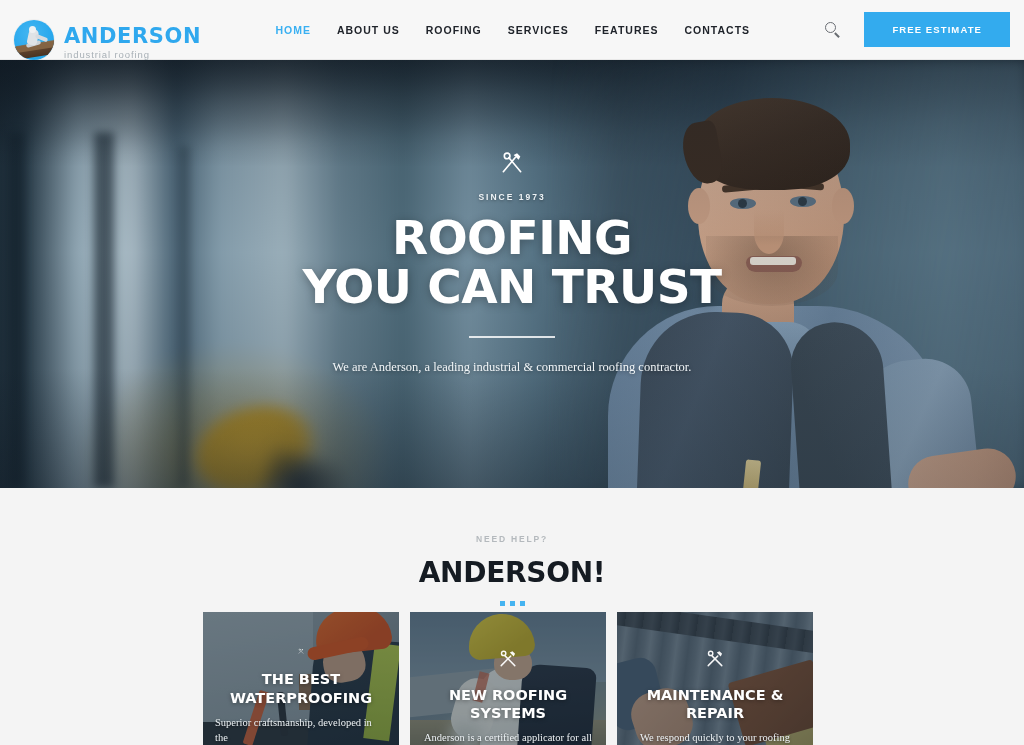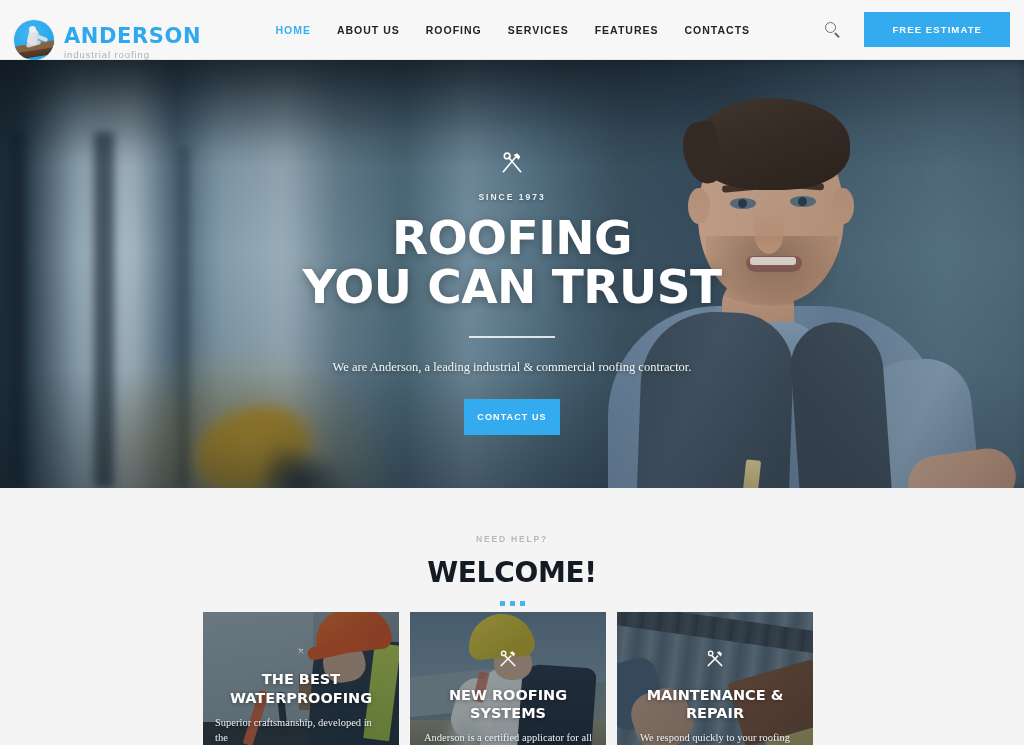--- a/index.html
+++ b/index.html
@@ -467,27 +467,26 @@
           <circle cx="7.5" cy="5.5" r="2.6"></circle>
         </g>
       </svg>
       <div class="hero-since">SINCE 1973</div>
       <div class="hero-title">
         <div>ROOFING</div>
         <div>YOU CAN TRUST</div>
       </div>
       <div class="hero-rule"></div>
       <div class="hero-sub">We are Anderson, a leading industrial &amp; commercial roofing contractor.</div>
-      <button class="hero-cta">CONTACT US</button>
     </div>
   </div>
 
   <div class="welcome">
     <div class="welcome-eyebrow">NEED HELP?</div>
-    <div class="welcome-title">WELCOME!</div>
+    <div class="welcome-title">ANDERSON!</div>
     <div class="welcome-dots">
       <i></i>
       <i></i>
       <i></i>
     </div>
   </div>
 
   <div class="cards">
 
     <div class="card">

